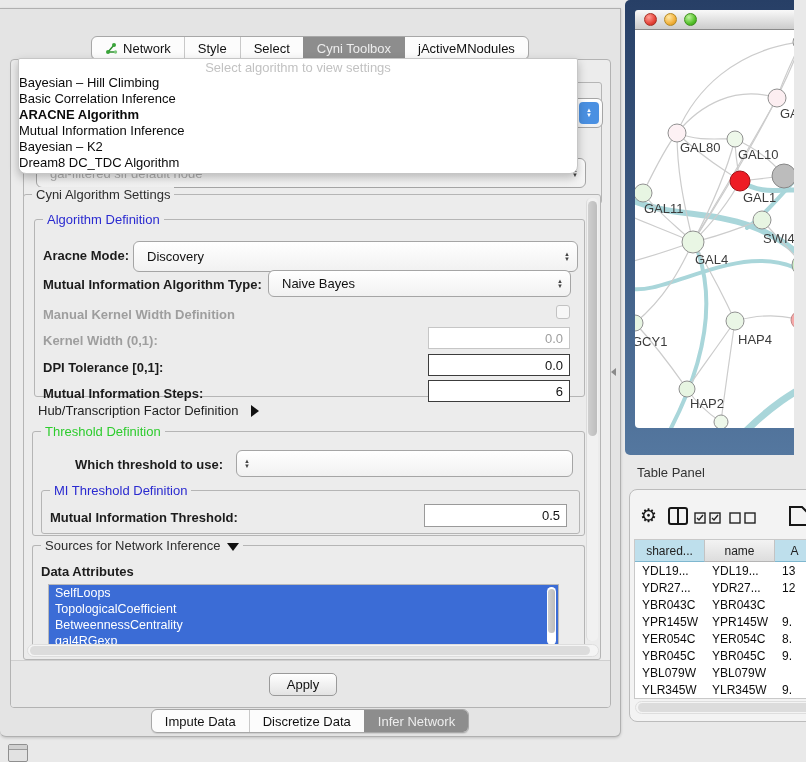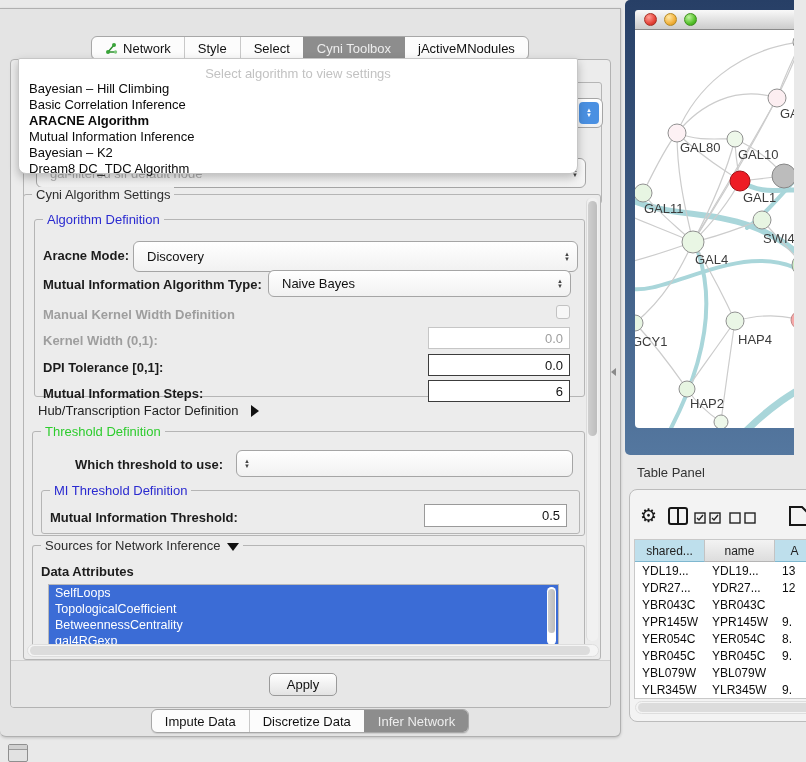--- a/index.html
+++ b/index.html
@@ -64,22 +64,22 @@
 
   .apply-row{position:absolute;left:0;right:0;bottom:0;height:46px;background:#e7e7e7;border-top:1px solid #cfcfcf}
   .btn{position:absolute;background:linear-gradient(#ffffff,#e3e3e3);border:1px solid #9a9a9a;border-radius:5px;
        font-size:13px;color:#111;display:flex;align-items:center;justify-content:center;box-sizing:border-box}
 
   .cp-bottomtabs{position:absolute;left:0;right:0;top:700px;display:flex;justify-content:center}
 
   
   .dropdown{position:absolute;left:18px;top:49px;width:560px;height:116px;background:#fff;
             border:1px solid #c6c6c6;border-radius:2px 2px 8px 8px;box-shadow:0 4px 10px rgba(0,0,0,.25);z-index:5;box-sizing:border-box}
-  .dropdown .prompt{height:15px;line-height:15px;text-align:center;color:#c2c2c2;font-size:13px;margin-top:7px}
-  .dropdown .opt{height:16px;line-height:16px;padding-left:10px;font-size:13px;color:#0a0a0a;white-space:nowrap}
+  .dropdown .prompt{height:15px;line-height:15px;text-align:center;color:#c2c2c2;font-size:13px;margin-top:1px}
+  .dropdown .opt{height:16px;line-height:16px;padding-left:0;font-size:13px;color:#0a0a0a;white-space:nowrap}
   .dropdown .opt.sel{font-weight:bold}
 
   
   .splitter-arrow{position:absolute;left:611px;top:368px;width:0;height:0;
                   border-top:4px solid transparent;border-bottom:4px solid transparent;border-right:5px solid #8a8a8a}
 
   
   .net-window{position:absolute;left:625px;top:0;width:169px;height:455px;
               background:linear-gradient(var(--c-frame_blue_top,#273f66),var(--c-frame_blue_bottom,#54779f));
               border-radius:5px 0 0 5px}

